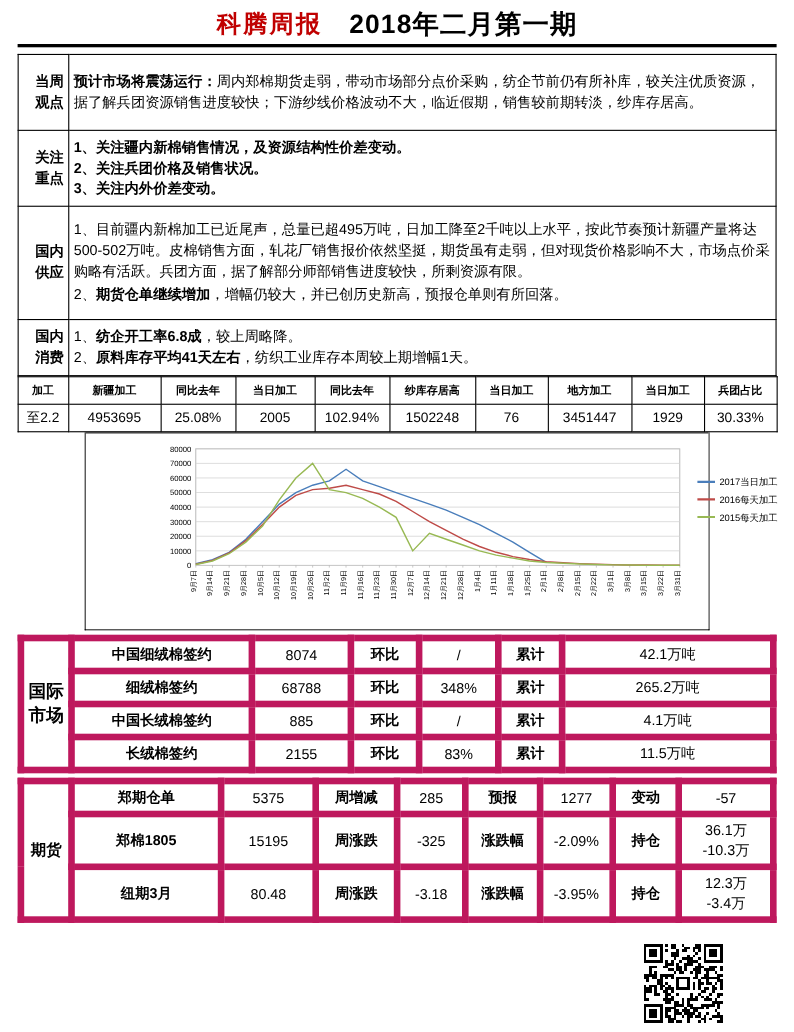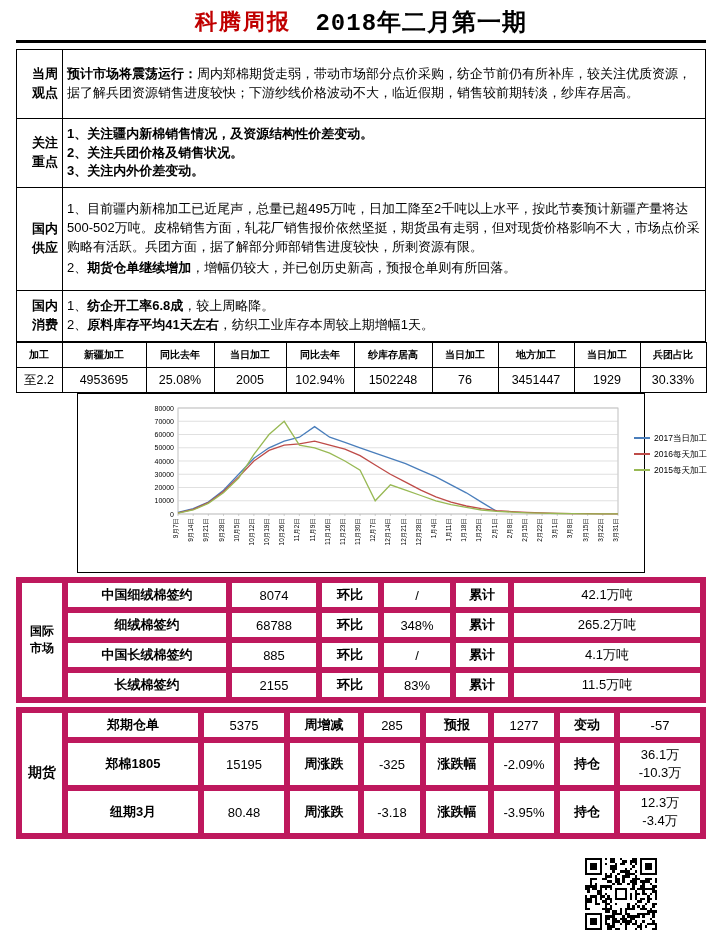--- a/index.html
+++ b/index.html
@@ -17,21 +17,21 @@
     border-bottom:3px solid #000;
     text-align:center;
     padding-bottom:2px;
   }
   .title-bar .t1{
     font-family:"DejaVu Serif","Liberation Serif",serif;
     font-weight:bold;font-size:22px;letter-spacing:2px;color:#C00000;
     display:inline-block;vertical-align:middle;
   }
   .title-bar .t2{
-    font-family:Liberation Mono, monospace;
+    font-family:Liberation Sans, sans-serif;
     font-weight:bold;font-size:24px;letter-spacing:1px;color:#000;
     display:inline-block;vertical-align:middle;margin-left:20px;
   }
 
   
   table.main{
     width:690px;margin:6px auto 0 auto;
     border-collapse:collapse;table-layout:fixed;
   }
   table.main td{
@@ -287,21 +287,21 @@
       <col style="width:46px">
         <col style="width:164px">
         <col style="width:90px">
         <col style="width:62px">
       <col style="width:72px">
         <col style="width:58px">
         <col>
     </colgroup>
     <tbody>
         <tr>
-      <td rowspan="4" class="nm" style="font-size:12px;">
+      <td rowspan="4" class="nm" style="font-size:16px;">
         <span class="ind">国际</span>
         <span class="ind">市场</span>
       </td>
       <td class="nm">中国细绒棉签约</td>
       <td>8074</td>
       <td class="nm">环比</td>
       <td>/</td>
       <td class="nm">累计</td>
       <td>42.1万吨</td>
     </tr>

